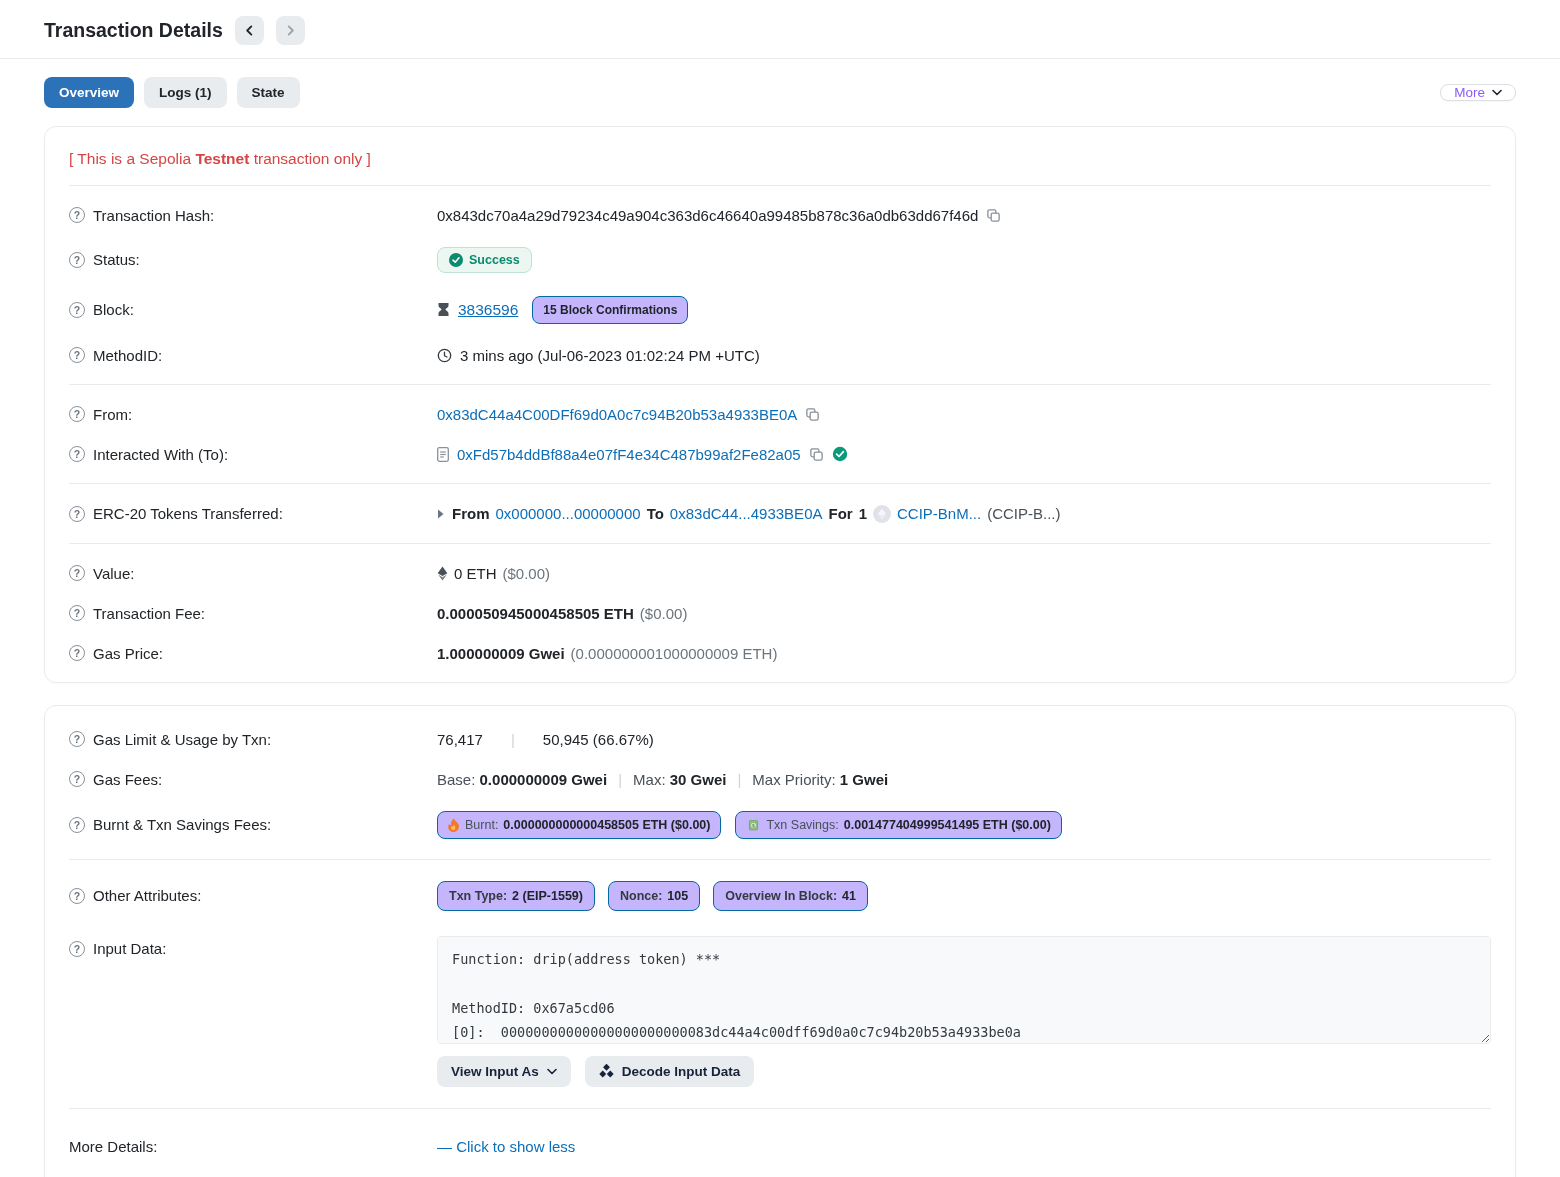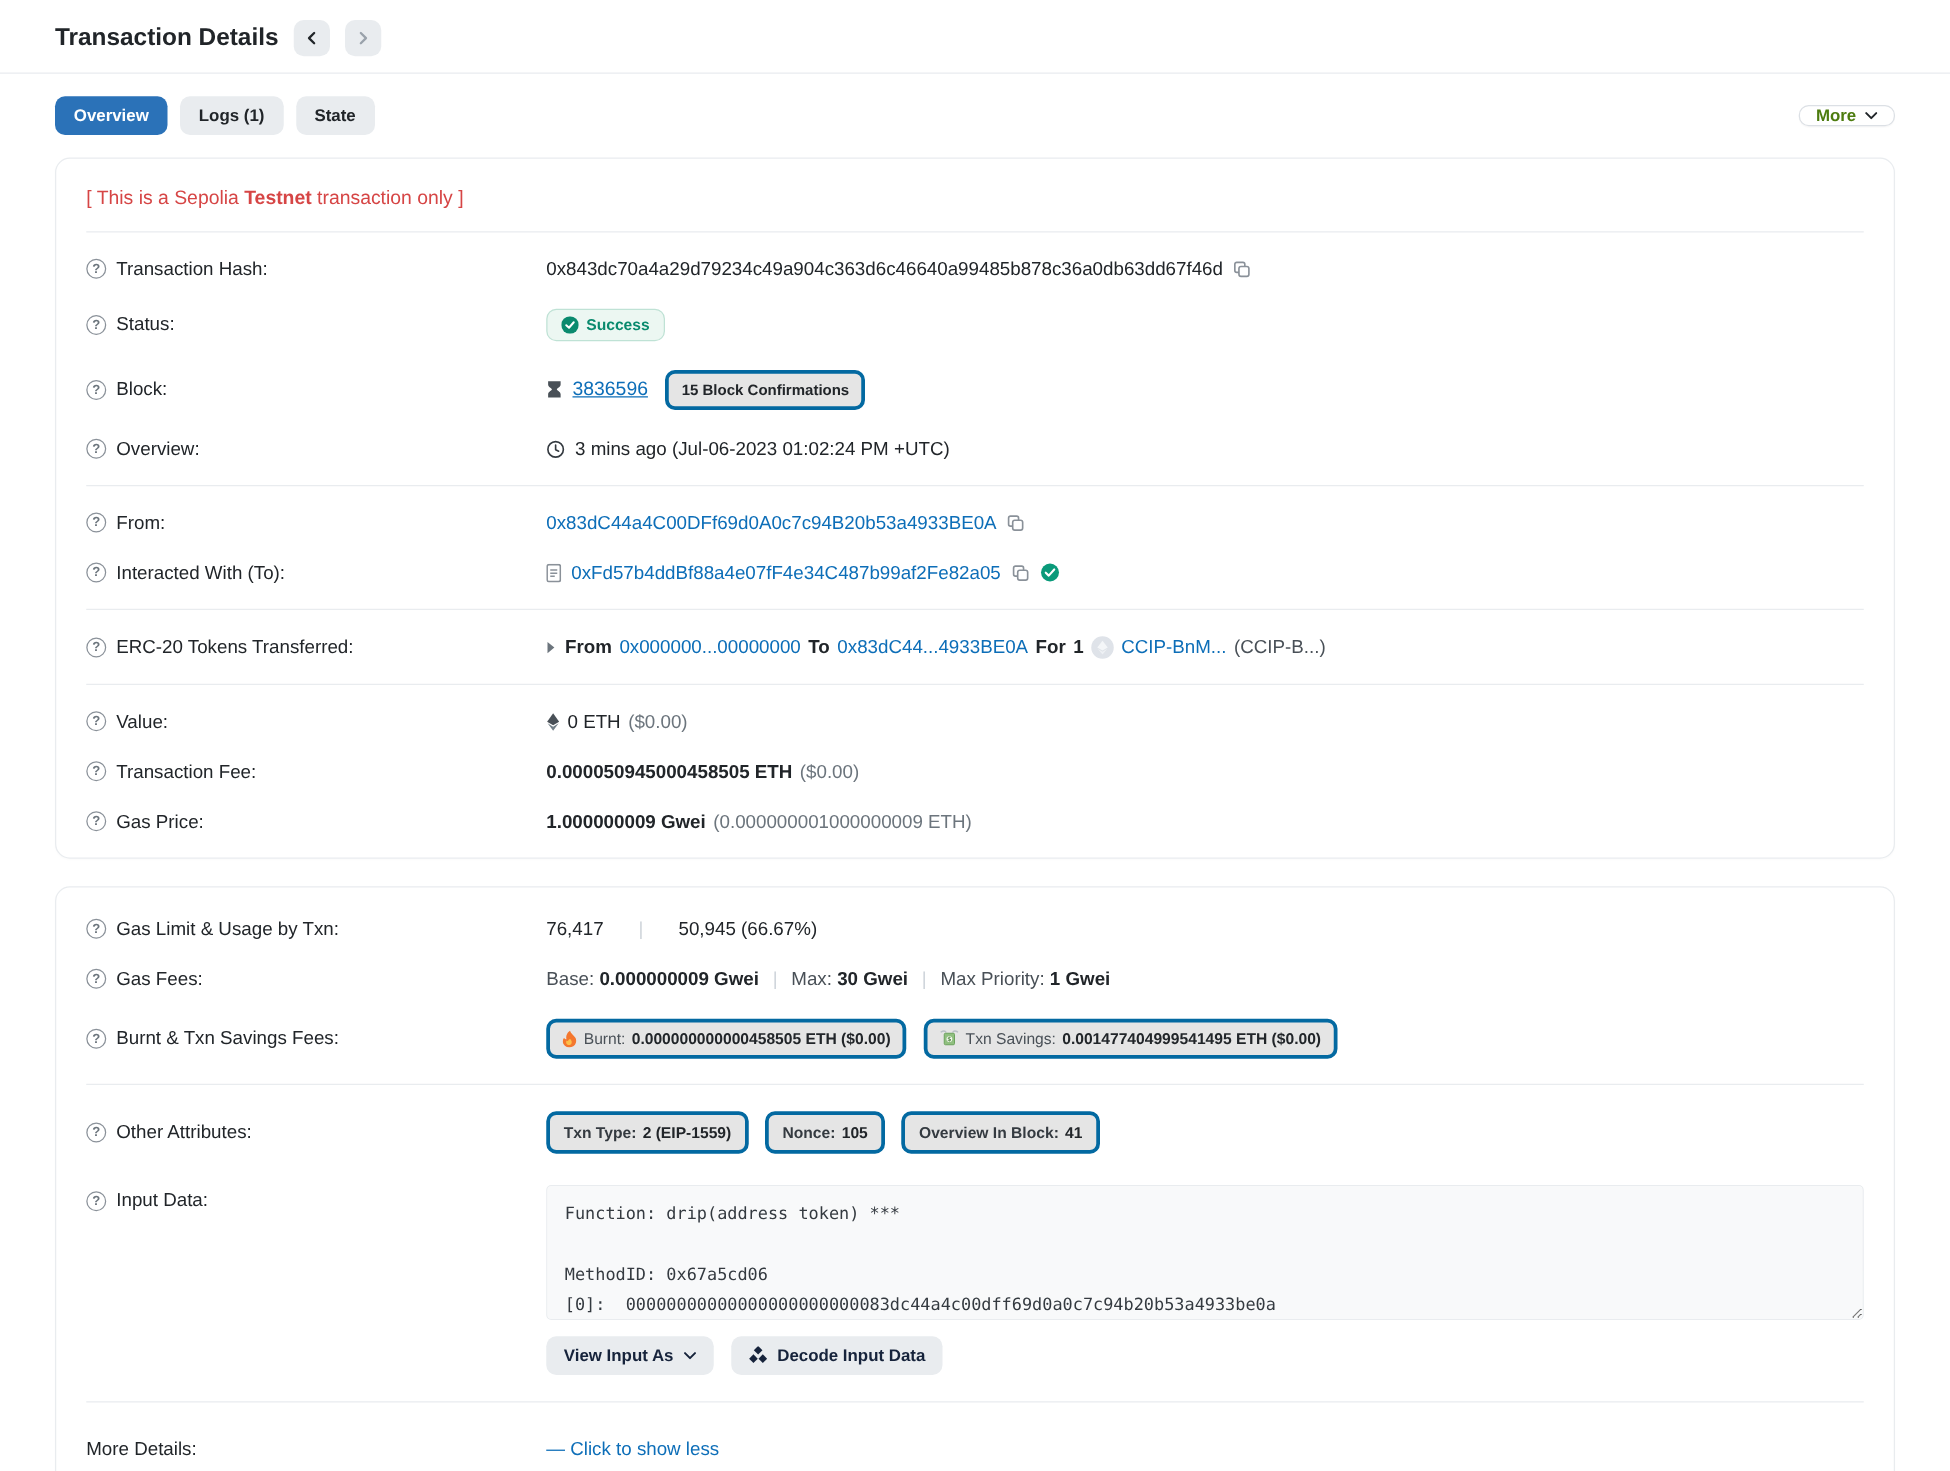--- a/index.html
+++ b/index.html
@@ -25,21 +25,21 @@
   
   .tabs-row { display:flex; align-items:center; justify-content:space-between; padding:18px 44px; }
   .tabs { display:flex; gap:10px; }
   .tab {
     border:none; border-radius:8px; padding:8px 15px; font-size:13.5px; font-weight:600;
     background:#e9ecef; color:#212529; cursor:pointer; font-family:inherit;
   }
   .tab.active { background:#2b72b8; color:#fff; }
   .more-btn {
     background:#fff; border:1px solid #dce0e5; border-radius:8px; padding:0 13px;
-    font-size:13.5px; font-weight:700; color:#4d7c0f; cursor:pointer; font-family:inherit;
+    font-size:13.5px; font-weight:400; color:#8b5cf6; cursor:pointer; font-family:inherit;
     display:inline-flex; align-items:center; gap:7px; box-shadow:0 1px 1px rgba(0,0,0,.03);
   }
 
   
   .card {
     margin:0 44px 22px 44px; background:#fff; border:1px solid #e9ecef; border-radius:12px;
     padding:0 24px; box-shadow:0 1px 2px rgba(16,24,40,.02);
   }
   .card-section { padding:9px 0; }
   .card-section + .card-section { border-top:1px solid #e9ecef; }
@@ -60,21 +60,21 @@
 
   a.link { color:#0d6eb8; text-decoration:none; cursor:pointer; }
   .muted { color:#6c757d; }
   .bold { font-weight:700; }
   .pipe { color:#ced4da; padding:0 6px; }
 
   .icon-btn { background:none; border:none; padding:0; cursor:pointer; display:inline-flex; align-items:center; }
 
   .badge-soft {
     display:inline-flex; align-items:center; gap:5px;
-    background:#e5e5e5; border:3px solid #0369a1; border-radius:8px;
+    background:#c4b5fd; border:1px solid #0369a1; border-radius:8px;
     padding:6px 10px; font-size:12px; font-weight:700; color:#212529; white-space:nowrap;
   }
   .badge-soft .k { font-weight:400; color:#495057; }
   .badge-success {
     display:inline-flex; align-items:center; gap:6px;
     background:#ecf7f2; border:1px solid #bfe2d5; border-radius:8px;
     padding:5px 11px; font-size:12.5px; font-weight:700; color:#0a8a6e;justify-content:center;
   }
 
   .token-circle {
@@ -196,21 +196,21 @@
               </svg>
           </span>
           <a class="link" style="font-size:15.5px;text-decoration:underline;">3836596</a>
           <span class="badge-soft" style="margin-left:6px;">15 Block Confirmations</span>
         </div>
       </div>
 
       <div class="row">
         <div class="lbl">
           <span class="qmark">?</span>
-          <span>Overview:</span>
+          <span>MethodID:</span>
         </div>
         <div class="val">
           <span>
             <svg width="15" height="15" viewBox="0 0 16 16">
                 <circle cx="8" cy="8" r="6.6" fill="none" stroke="#343a40" stroke-width="1.4"></circle>
                 <polyline points="8,4.4 8,8.3 10.6,9.6" fill="none" stroke="#343a40" stroke-width="1.4" stroke-linecap="round" stroke-linejoin="round"></polyline>
               </svg>
           </span>
           <span>3 mins ago (Jul-06-2023 01:02:24 PM +UTC)</span>
         </div>

